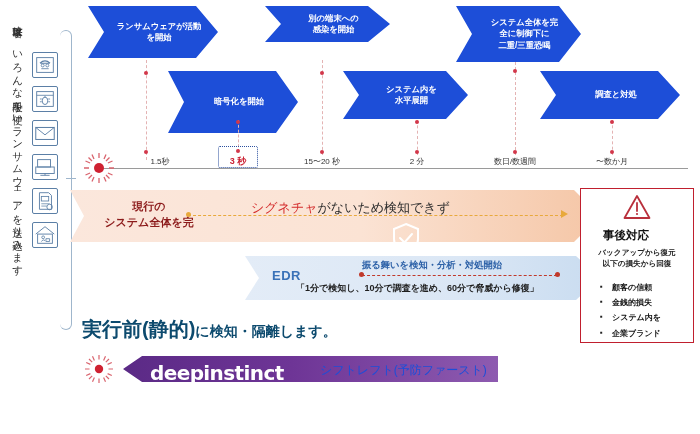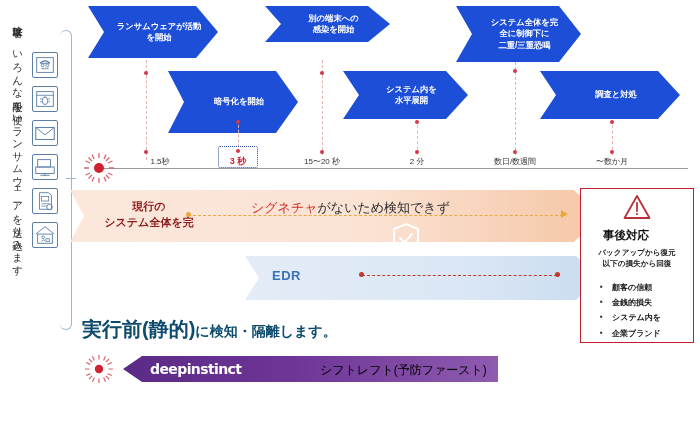--- a/index.html
+++ b/index.html
@@ -280,31 +280,31 @@
   .purple-arrow {
     position: absolute;
     left: 123px; top: 356px;
     width: 375px; height: 26px;
     background: linear-gradient(90deg, #5b2a86 0%, #6e3596 45%, #8e5bb0 100%);
     clip-path: polygon(100% 0, 100% 100%, 26px 100%, 26px 118%, 0 50%, 26px -18%, 26px 0);
   }
   .di-logo {
     position: absolute;
     left: 150px; top: 361px;
-    font-size: 14px;
+    font-size: 20px;
     font-weight: bold;
     color: #ffffff;
     letter-spacing: -0.6px;
     font-family: "DejaVu Sans", sans-serif;
   }
   .shift-left {
     position: absolute;
     left: 320px; top: 362px;
     font-size: 12px;
-    color: #000000;
+    color: #1d4ed8;
     white-space: nowrap;
   }
   .burst2 { position: absolute; left: 84px; top: 354px; width: 30px; height: 30px; }
 </style>
 </head>
 <body>
 
 <div id="stage">
 
   <div class="left-caption">攻撃者は、いろんな手段を使いランサムウェアを送り込みます</div>
@@ -435,23 +435,25 @@
   <div class="av-dashline"></div>
   <div class="av-arrow-end"></div>
 
   <svg class="shield" viewBox="0 0 28 34">
     <path d="M14 2 L26 7 V17 C26 25 20 30 14 32 C8 30 2 25 2 17 V7 Z" fill="none" stroke="#ffffff" stroke-width="2"></path>
     <path d="M8 16 L12.5 20.5 L20 12" fill="none" stroke="#ffffff" stroke-width="2" stroke-linecap="round"></path>
   </svg>
 
   <div class="edr-band"></div>
   <div class="edr-label">EDR</div>
+  <div class="edr-note">振る舞いを検知・分析・対処開始</div>
   <div class="edr-dot-l"></div>
   <div class="edr-dashline"></div>
   <div class="edr-dot-r"></div>
+  <div class="edr-quote">「1分で検知し、10分で調査を進め、60分で脅威から修復」</div>
 
   <div class="panel"></div>
   <svg class="warn-tri" viewBox="0 0 28 26">
     <path d="M14 2 L26.5 24 H1.5 Z" fill="none" stroke="#b9303c" stroke-width="1.8" stroke-linejoin="round"></path>
     <path d="M14 9 V17" stroke="#b9303c" stroke-width="1.8" stroke-linecap="round"></path>
     <circle cx="14" cy="20" r="1.1" fill="#b9303c"></circle>
   </svg>
   <div class="panel-title">事後対応</div>
   <div class="panel-sub">
     <span>バックアップから復元</span><br>

